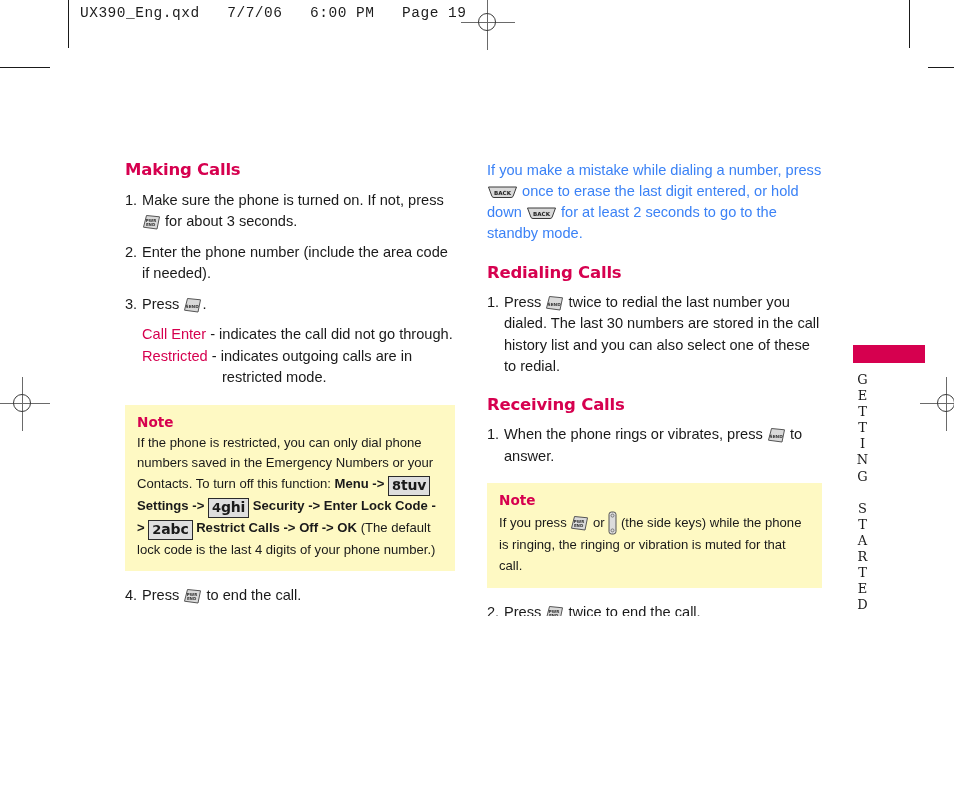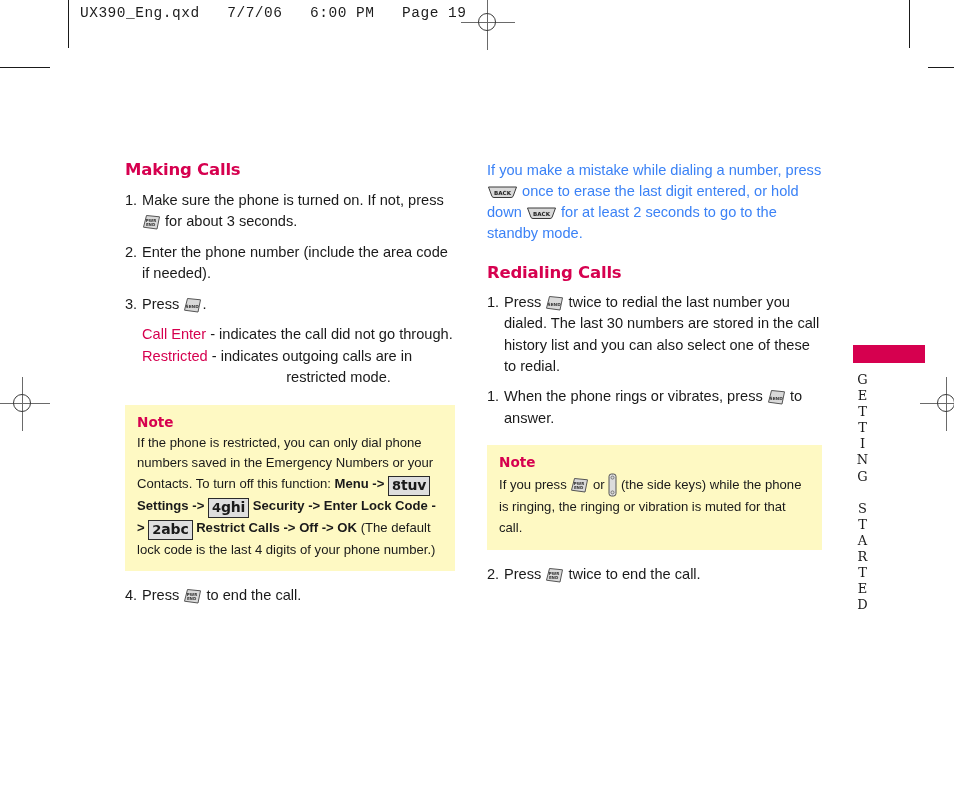--- a/index.html
+++ b/index.html
@@ -100,21 +100,20 @@
     line-height: 1.47;
     color: #1a1a1a;
     margin: 0 0 8px 0;
     padding-left: 17px;
   }
   .pink { color: #d6004f; }
   .hangind {
     display: block;
     padding-left: 80px;
     text-indent: 0;
-    text-align: center;
   }
 
   
   .note {
     background: #fef9c3;
     padding: 9px 12px 11px 12px;
     margin: 16px 0 14px 0;
     box-sizing: border-box;
   }
   .note .note-title {
@@ -364,20 +363,21 @@
       <span>Press</span>
       <span class="key key-slant">
         <svg width="19" height="17" viewBox="0 0 19 17">
           <path d="M4.5 1.5 L17.5 2.8 L15 15 L1.5 13.2 Z" fill="#d9d9d9" stroke="#555" stroke-width="1" stroke-linejoin="round"></path>
           <text x="9.2" y="10.5" font-family="DejaVu Sans, sans-serif" font-size="4.3" font-weight="bold" fill="#333" text-anchor="middle">SEND</text>
         </svg>
       </span>
       <span>twice to redial the last number you dialed. The last 30 numbers are stored in the call history list and you can also select one of these to redial.</span>
     </div>
 
+    <h2 class="sec tight">Receiving Calls</h2>
 
     <div class="li">
       <span class="num">1.</span>
       <span>When the phone rings or vibrates, press</span>
       <span class="key key-slant">
         <svg width="19" height="17" viewBox="0 0 19 17">
           <path d="M4.5 1.5 L17.5 2.8 L15 15 L1.5 13.2 Z" fill="#d9d9d9" stroke="#555" stroke-width="1" stroke-linejoin="round"></path>
           <text x="9.2" y="10.5" font-family="DejaVu Sans, sans-serif" font-size="4.3" font-weight="bold" fill="#333" text-anchor="middle">SEND</text>
         </svg>
       </span>

